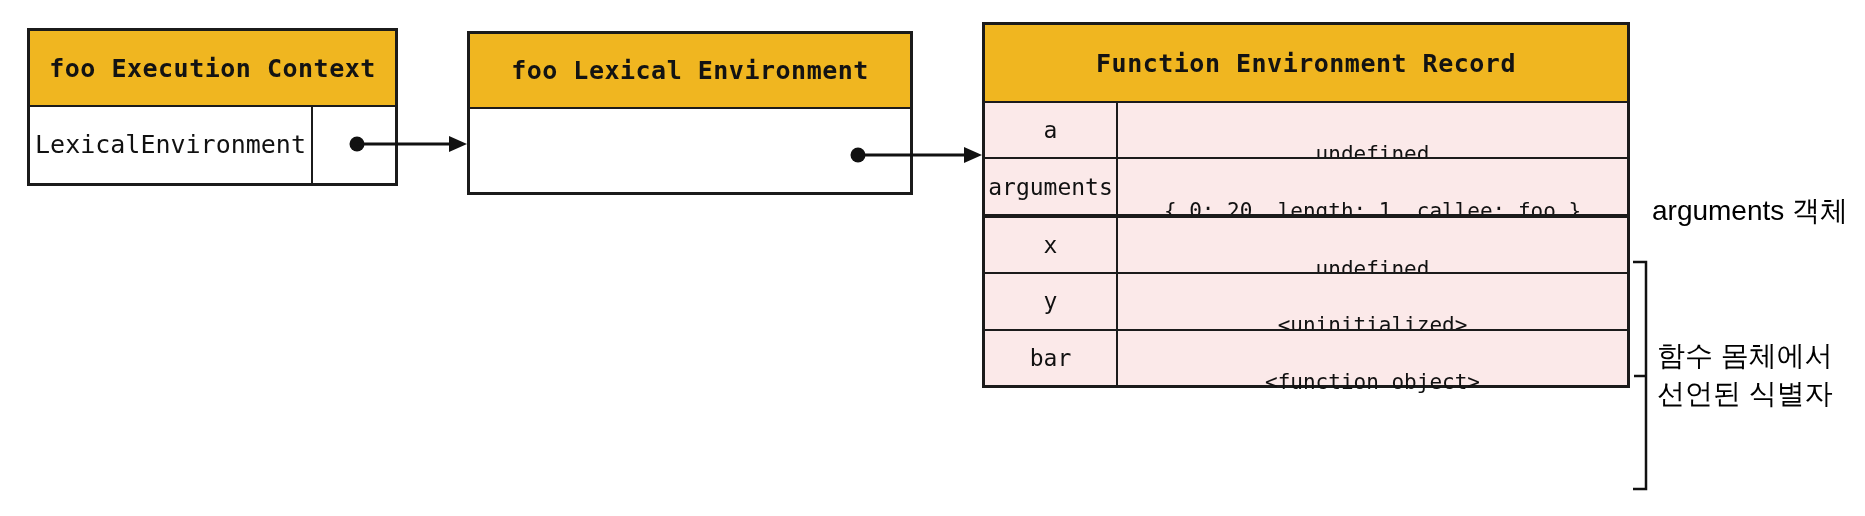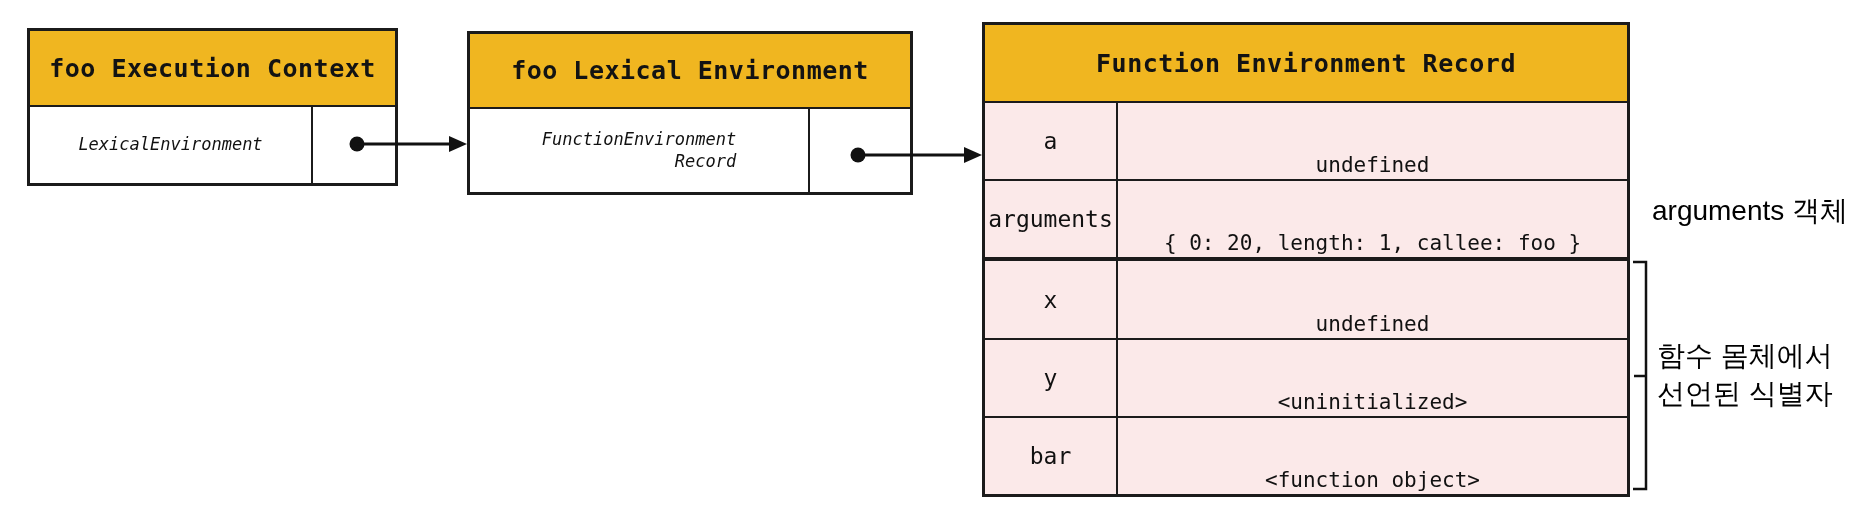--- a/index.html
+++ b/index.html
@@ -30,40 +30,39 @@
     font-size: 25px;
     letter-spacing: 0.5px;
     color: #131313;
     flex: 0 0 auto;
   }
   .box-body { flex: 1 1 auto; display: flex; min-height: 0; }
   .cell {
     display: flex;
     align-items: center;
     justify-content: center;
-    font-size: 17px;
-    text-align: right;
+    font-size: 25px;
+    text-align: left;
     box-sizing: border-box;
-    font-style: italic;
   }
   .cell.main { flex: 1 1 auto; border-right: 2px solid #1b1b1b; white-space: pre-line; line-height: 1.25; }
   .cell.ptr { flex: 0 0 auto; }
 
   
   .box-ec { left: 27px; top: 28px; width: 371px; height: 158px; }
   .box-ec .box-header { height: 74px; }
   .box-ec .cell.ptr { width: 82px; }
 
   
   .box-le { left: 467px; top: 31px; width: 446px; height: 164px; }
   .box-le .box-header { height: 73px; }
   .box-le .cell.ptr { width: 100px; }
 
   
-  .box-fer { left: 982px; top: 22px; width: 648px; height: 475px; }
+  .box-fer { left: 982px; top: 22px; width: 648px; height: 366px; }
   .box-fer .box-header { height: 76px; }
   .record-rows { flex: 1 1 auto; display: flex; flex-direction: column; min-height: 0; }
   .record-row {
     flex: 1 1 0;
     display: flex;
     background: #FBE9E9;
     border-top: 2px solid #1b1b1b;
     box-sizing: border-box;
     min-height: 0;
   }
@@ -116,25 +115,20 @@
   <div class="box box-ec">
     <div class="box-header">foo Execution Context</div>
     <div class="box-body">
       <div class="cell main">LexicalEnvironment</div>
       <div class="cell ptr"></div>
     </div>
   </div>
 
   <div class="box box-le">
     <div class="box-header">foo Lexical Environment</div>
-    <div class="box-body">
-      <div class="cell main">FunctionEnvironment
-Record</div>
-      <div class="cell ptr"></div>
-    </div>
   </div>
 
   <div class="box box-fer">
     <div class="box-header">Function Environment Record</div>
     <div class="record-rows">
       <div class="record-row">
         <div class="key">a</div>
         <div class="val">undefined</div>
       </div>
       <div class="record-row">

